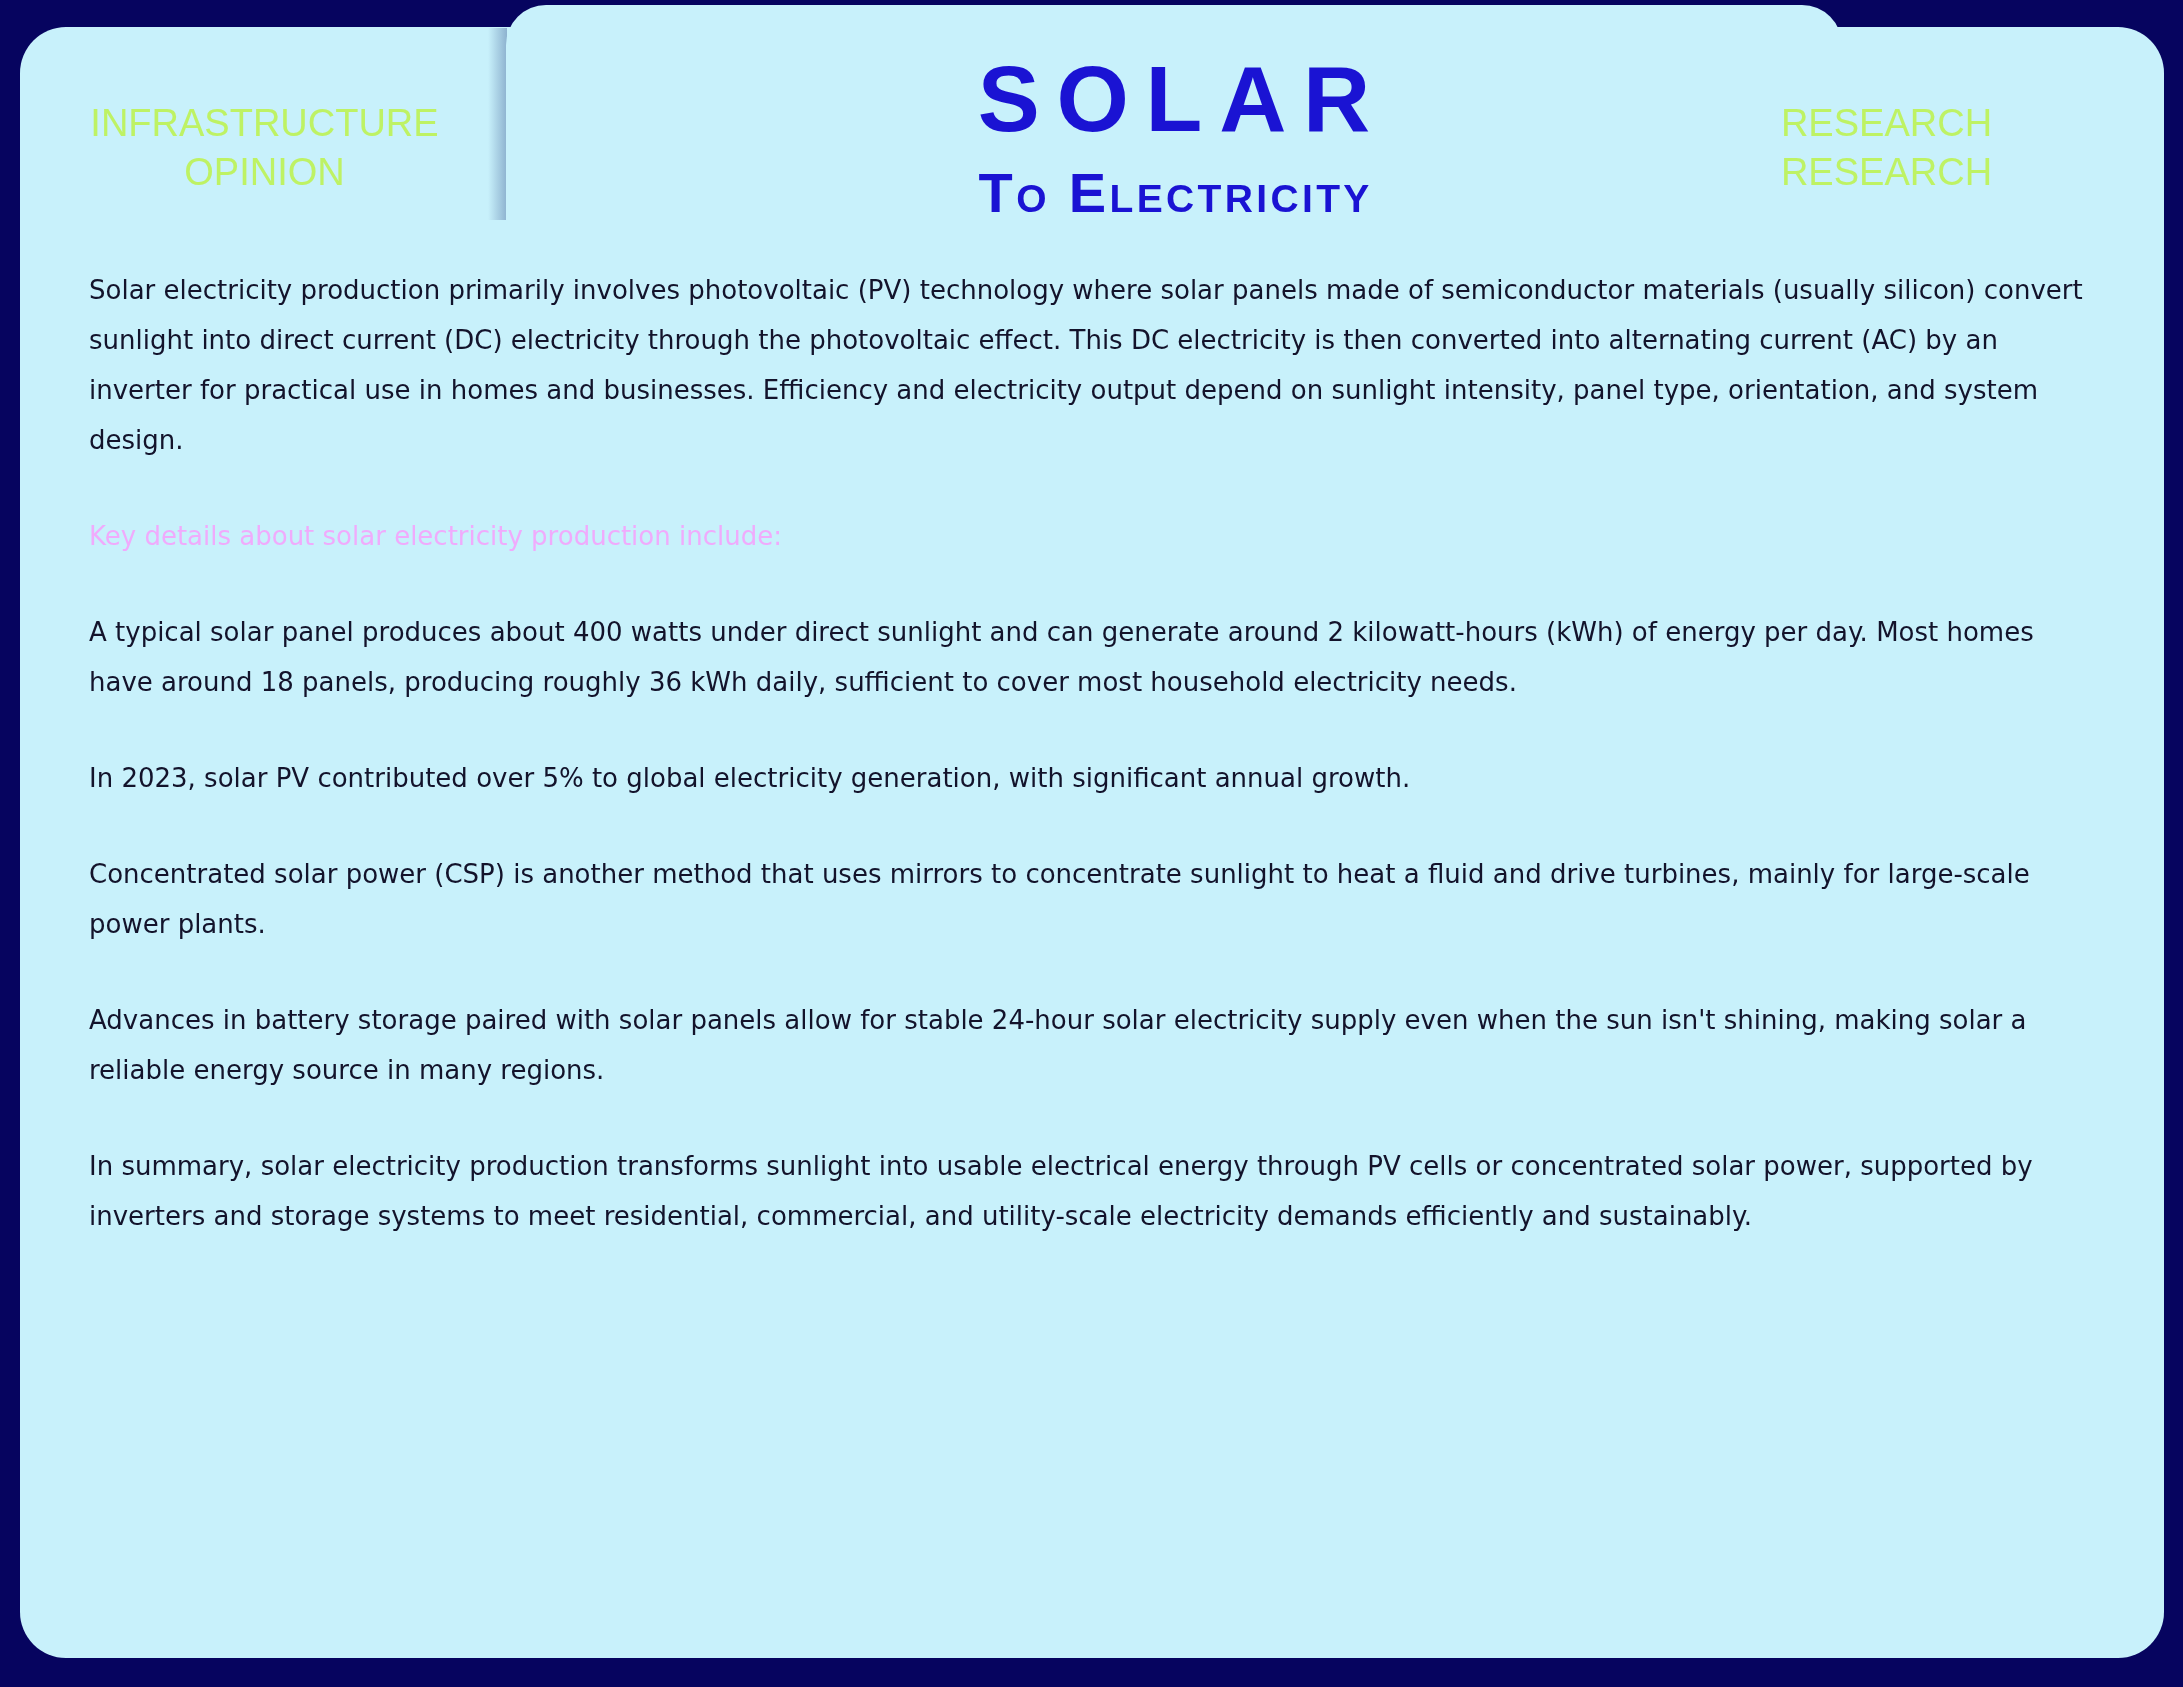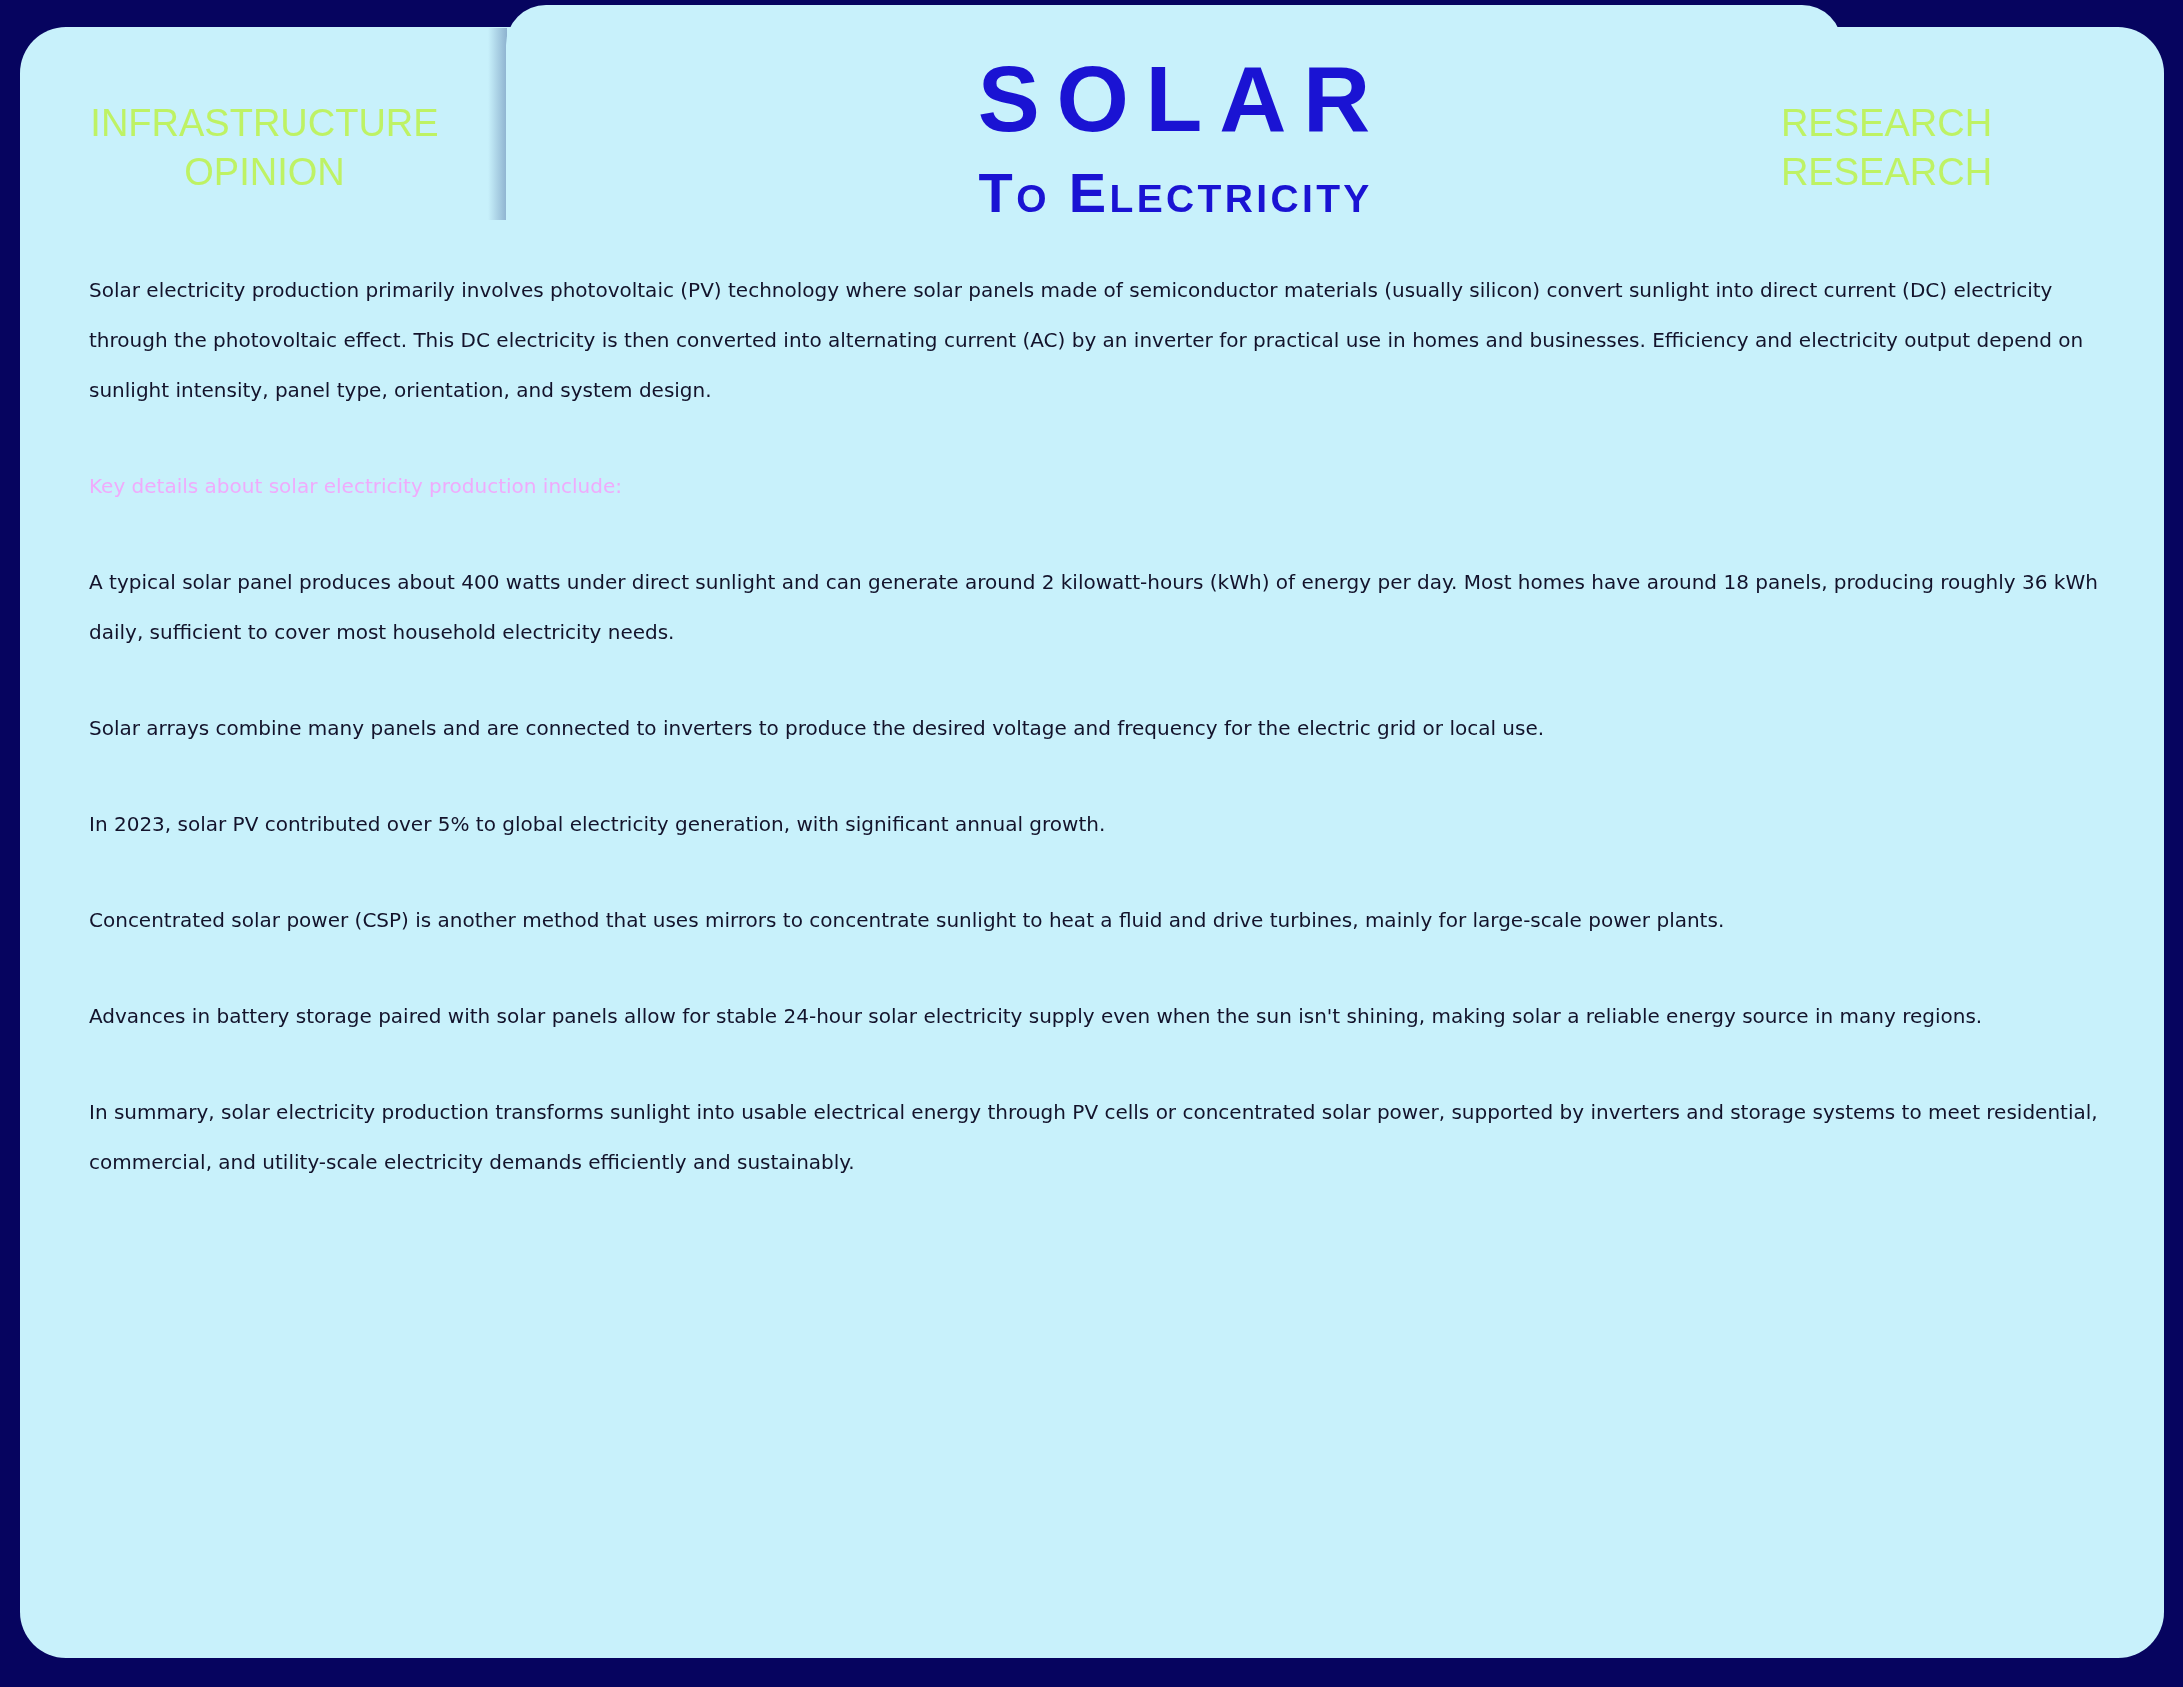--- a/index.html
+++ b/index.html
@@ -82,21 +82,21 @@
   }
   .corner-label.left  { left: 66px; }
   .corner-label.right { left: 1688px; text-align: center; }
   
   .article {
     position: absolute;
     left: 89px;
     top: 265px;
     width: 2011px;
     font-family: "DejaVu Sans", sans-serif;
-    font-size: 20px;
+    font-size: 26px;
     line-height: 50px;
     color: #13132b;
   }
   .article p {
     margin: 0 0 46px 0;
   }
   .article p.highlight {
     color: #f0abfc;
   }
 </style>
@@ -122,21 +122,20 @@
 
   <div class="corner-label right">
     <div>RESEARCH</div>
     <div>RESEARCH</div>
   </div>
 
   <div class="article">
     <p>Solar electricity production primarily involves photovoltaic (PV) technology where solar panels made of semiconductor materials (usually silicon) convert sunlight into direct current (DC) electricity through the photovoltaic effect. This DC electricity is then converted into alternating current (AC) by an inverter for practical use in homes and businesses. Efficiency and electricity output depend on sunlight intensity, panel type, orientation, and system design.</p>
     <p class="highlight">Key details about solar electricity production include:</p>
     <p>A typical solar panel produces about 400 watts under direct sunlight and can generate around 2 kilowatt-hours (kWh) of energy per day. Most homes have around 18 panels, producing roughly 36 kWh daily, sufficient to cover most household electricity needs.</p>
-    <p>Solar arrays combine many panels and are connected to inverters to produce the desired voltage and frequency for the electric grid or local use.</p>
     <p>In 2023, solar PV contributed over 5% to global electricity generation, with significant annual growth.</p>
     <p>Concentrated solar power (CSP) is another method that uses mirrors to concentrate sunlight to heat a fluid and drive turbines, mainly for large-scale power plants.</p>
     <p>Advances in battery storage paired with solar panels allow for stable 24-hour solar electricity supply even when the sun isn't shining, making solar a reliable energy source in many regions.</p>
     <p>In summary, solar electricity production transforms sunlight into usable electrical energy through PV cells or concentrated solar power, supported by inverters and storage systems to meet residential, commercial, and utility-scale electricity demands efficiently and sustainably.</p>
   </div>
 
 </div>
 
 
 </body></html>

